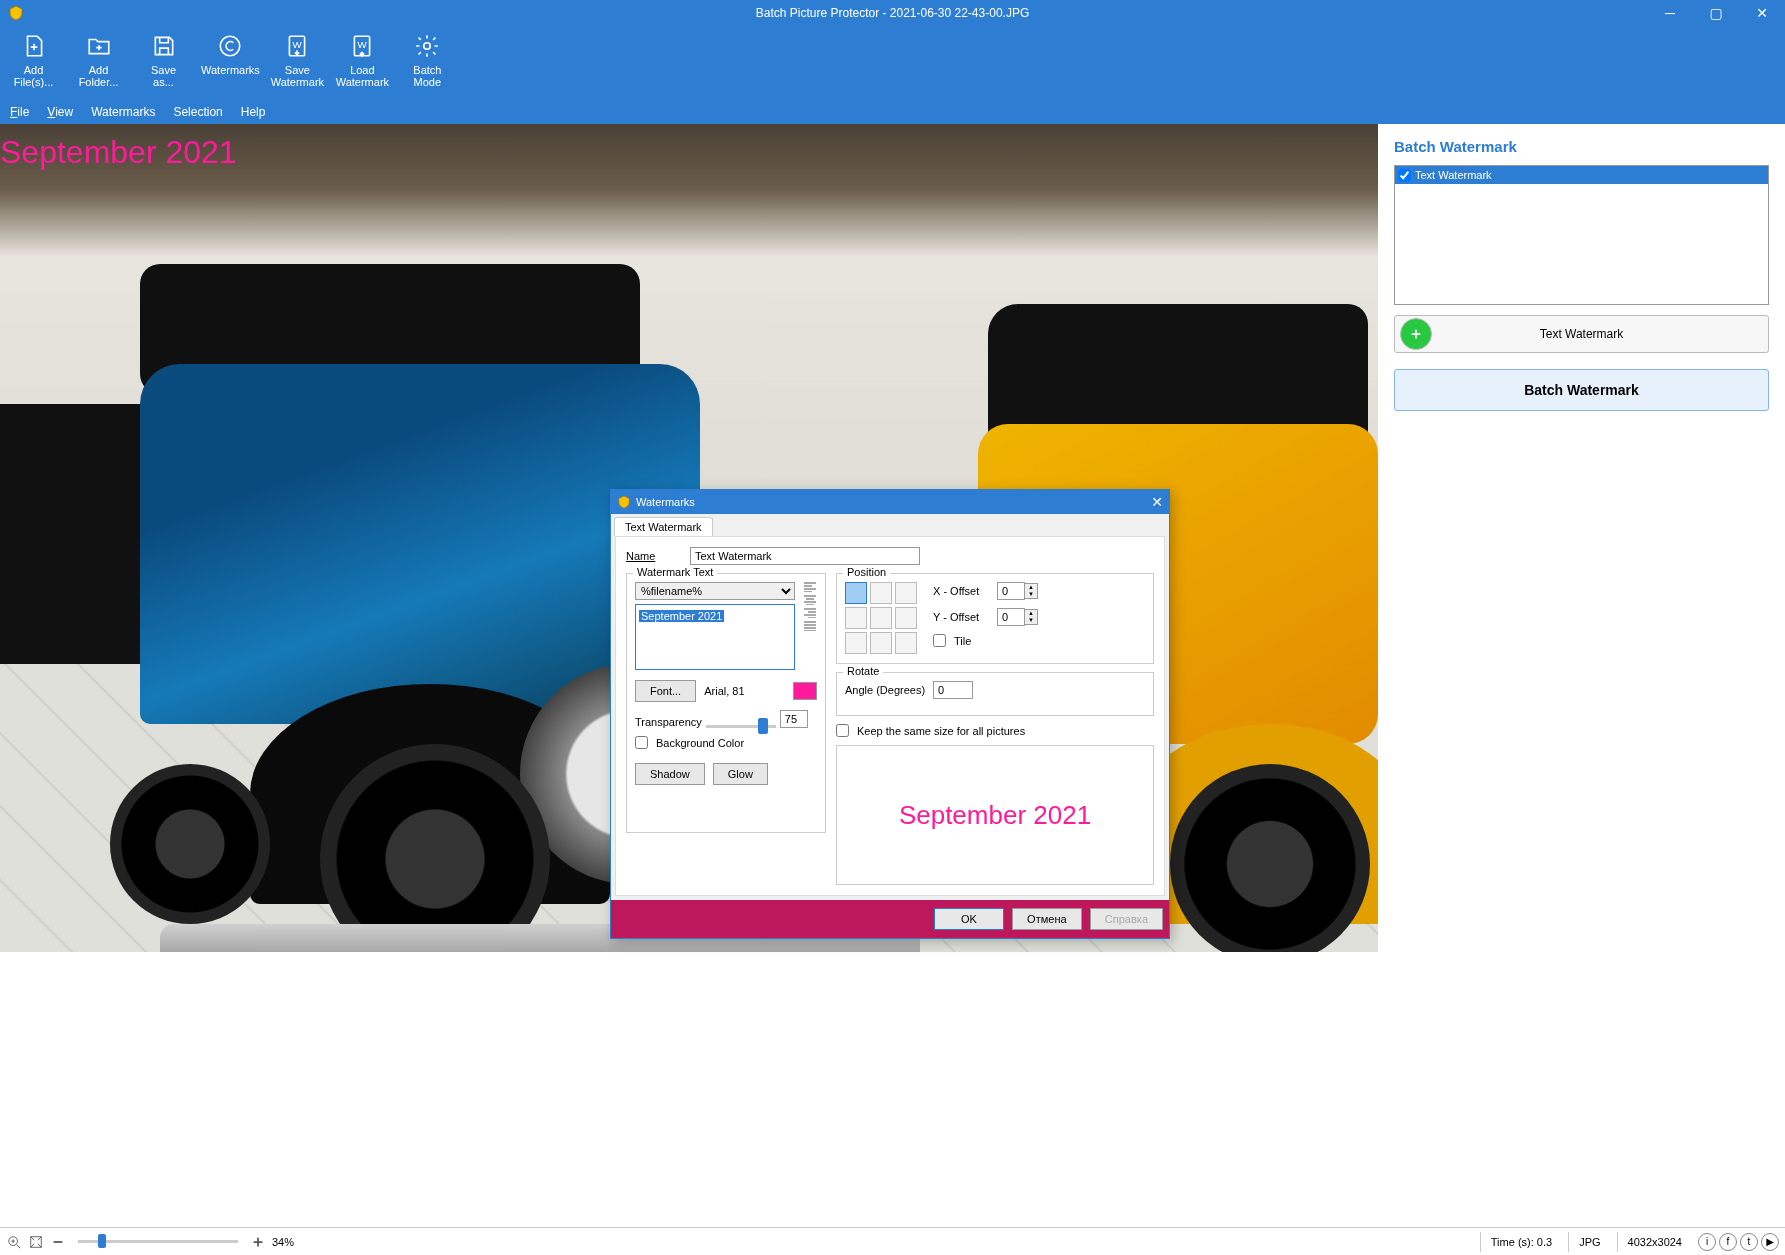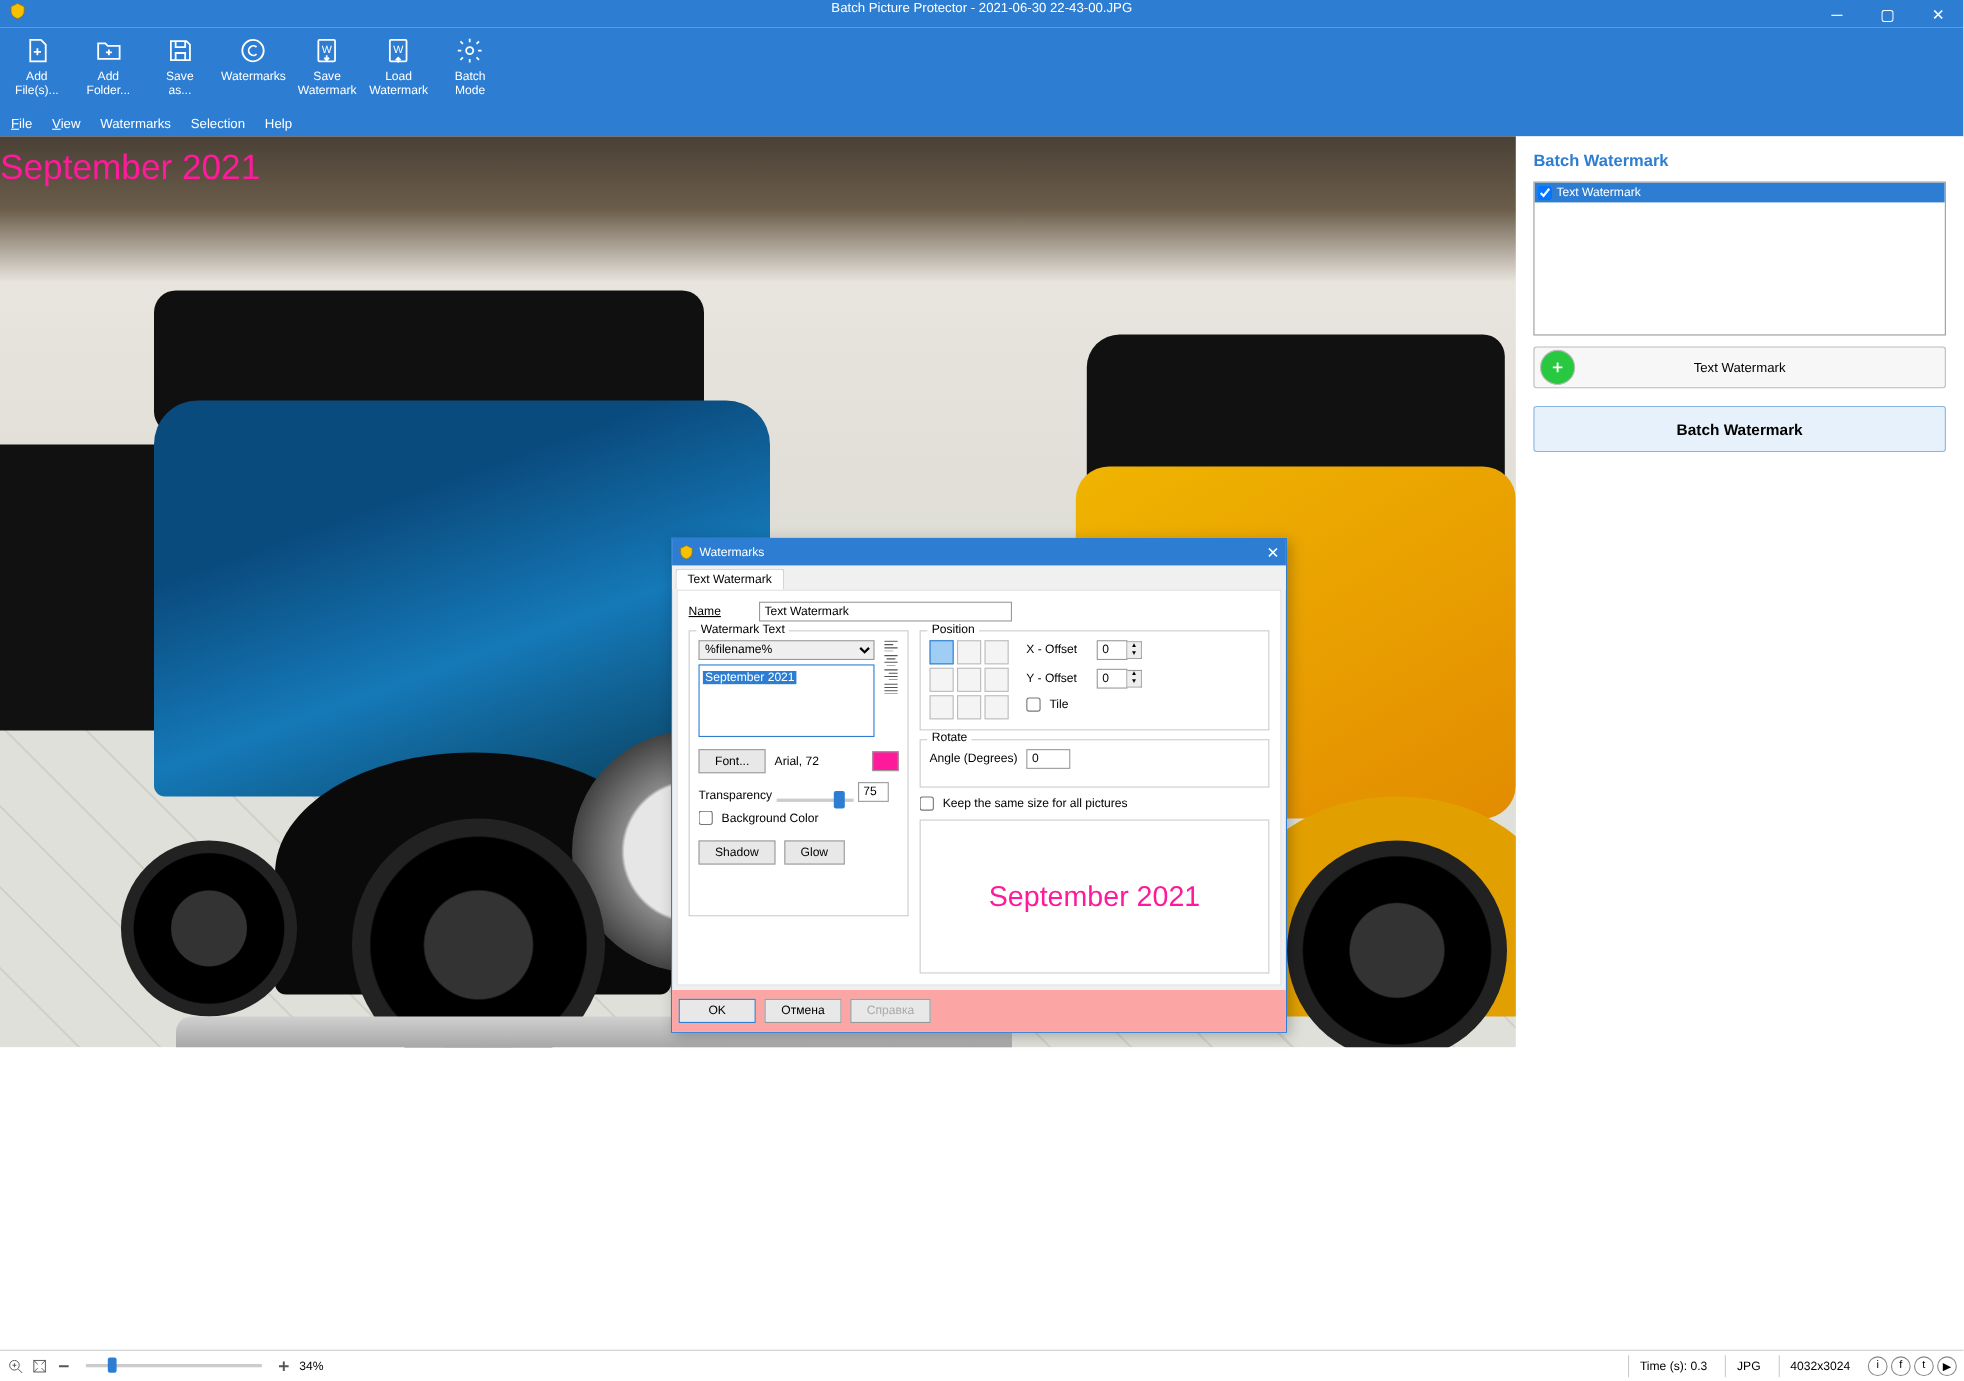--- a/index.html
+++ b/index.html
@@ -1,19 +1,19 @@
 <!DOCTYPE html>
 <html><head>
 <meta charset="utf-8">
 <style>
 * { box-sizing: border-box; margin: 0; padding: 0; font-family: "Segoe UI", Tahoma, sans-serif; }
 html, body { width: 1785px; height: 1255px; overflow: hidden; background: #fff; }
 
 
-.titlebar { height: 25px; background: #2d7dd2; display: flex; align-items: flex-start; color: #fff; font-size: 12px; position: relative; }
+.titlebar { height: 25px; background: #2d7dd2; display: flex; align-items: center; color: #fff; font-size: 12px; position: relative; }
 .titlebar .app-icon { width: 20px; height: 20px; margin: 0 6px; display: flex; align-items: center; justify-content: center; }
 .titlebar .app-icon svg { width: 16px; height: 16px; }
 .titlebar .title-text { position: absolute; left: 50%; transform: translateX(-50%); font-size: 12px; }
 .titlebar .win-controls { position: absolute; right: 0; top: 0; display: flex; height: 100%; }
 .titlebar .win-btn { width: 46px; height: 100%; display: flex; align-items: center; justify-content: center; color: #fff; font-size: 14px; }
 
 
 .ribbon { height: 75px; background: #2d7dd2; display: flex; align-items: flex-start; padding: 3px 6px 0; gap: 10px; }
 .ribbon-item { display: flex; flex-direction: column; align-items: center; color: #fff; font-size: 11px; min-width: 55px; cursor: pointer; padding-top: 4px;}
 .ribbon-item .ri-icon { width: 28px; height: 28px; display: flex; align-items: center; justify-content: center; margin-bottom: 4px; }
@@ -96,21 +96,21 @@
 .pos-grid .cell.active{background:#9fcdf4;border-color:#2d7dd2;}
 .spin{display:flex;align-items:center;}
 .spin input{width:28px;text-align:left;padding:1px 3px;border:1px solid #999;font-size:11px;}
 .spin .arrows{display:flex;flex-direction:column;border:1px solid #999;border-left:none;}
 .spin .arrows div{width:12px;height:7px;font-size:6px;line-height:6px;text-align:center;background:#eee;}
 .slider-row{display:flex;align-items:flex-end;gap:4px;}
 .slider-track{width:70px;height:3px;background:#ccc;position:relative;}
 .slider-thumb{position:absolute;width:10px;height:16px;background:#2d7dd2;top:-7px;left:52px;border-radius:2px;}
 .preview-box{border:1px solid #ccc;height:140px;margin-top:6px;display:flex;align-items:center;justify-content:center;}
 .preview-box .pv{color:#ff1a9c;font-size:26px;font-family:Arial,sans-serif;}
-.dlg-buttons{display:flex;justify-content:flex-start;gap:8px;padding:8px 6px;background:#fca5a5;}
+.dlg-buttons{display:flex;justify-content:flex-end;gap:8px;padding:8px 6px;background:#be185d;}
 
 
 .statusbar { position:absolute; left:0; right:0; bottom:0; height:28px; border-top:1px solid #ccc; display:flex; align-items:center; font-size:11px; background:#fff;}
 .statusbar .sb-left{display:flex;align-items:center;gap:6px;padding-left:6px;}
 .statusbar .sb-icon{width:16px;height:16px;display:flex;align-items:center;justify-content:center;}
 .statusbar .sb-icon svg{width:14px;height:14px;stroke:#555;}
 .statusbar .zoom-slider{width:160px;height:3px;background:#ccc;position:relative;margin:0 6px;}
 .statusbar .zoom-thumb{position:absolute;width:8px;height:14px;background:#2d7dd2;top:-6px;left:20px;border-radius:2px;}
 .statusbar .sb-right{position:absolute;right:6px;display:flex;align-items:center;gap:6px;}
 .statusbar .sb-cell{border-left:1px solid #ccc;padding:0 10px;height:20px;display:flex;align-items:center;}
@@ -298,21 +298,21 @@
                 <svg class="aicon" viewBox="0 0 14 10">
                     <path d="M1 1h12M5 4h8M1 7h12M5 10h8" stroke="#555"></path>
                   </svg>
                 <svg class="aicon" viewBox="0 0 14 10">
                     <path d="M1 1h12M1 4h12M1 7h12M1 10h12" stroke="#555"></path>
                   </svg>
               </div>
             </div>
             <div class="frow" style="margin-top:8px">
               <button class="btn">Font...</button>
-              <span>Arial, 72</span>
+              <span>Arial, 81</span>
               <div style="flex:1"></div>
               <div class="color-swatch"></div>
             </div>
             <div class="frow slider-row">
               <span>Transparency</span>
               <div class="slider-track">
                   <div class="slider-thumb"></div>
                 </div>
               <input type="text" style="width: 28px;" value="75">
             </div>

